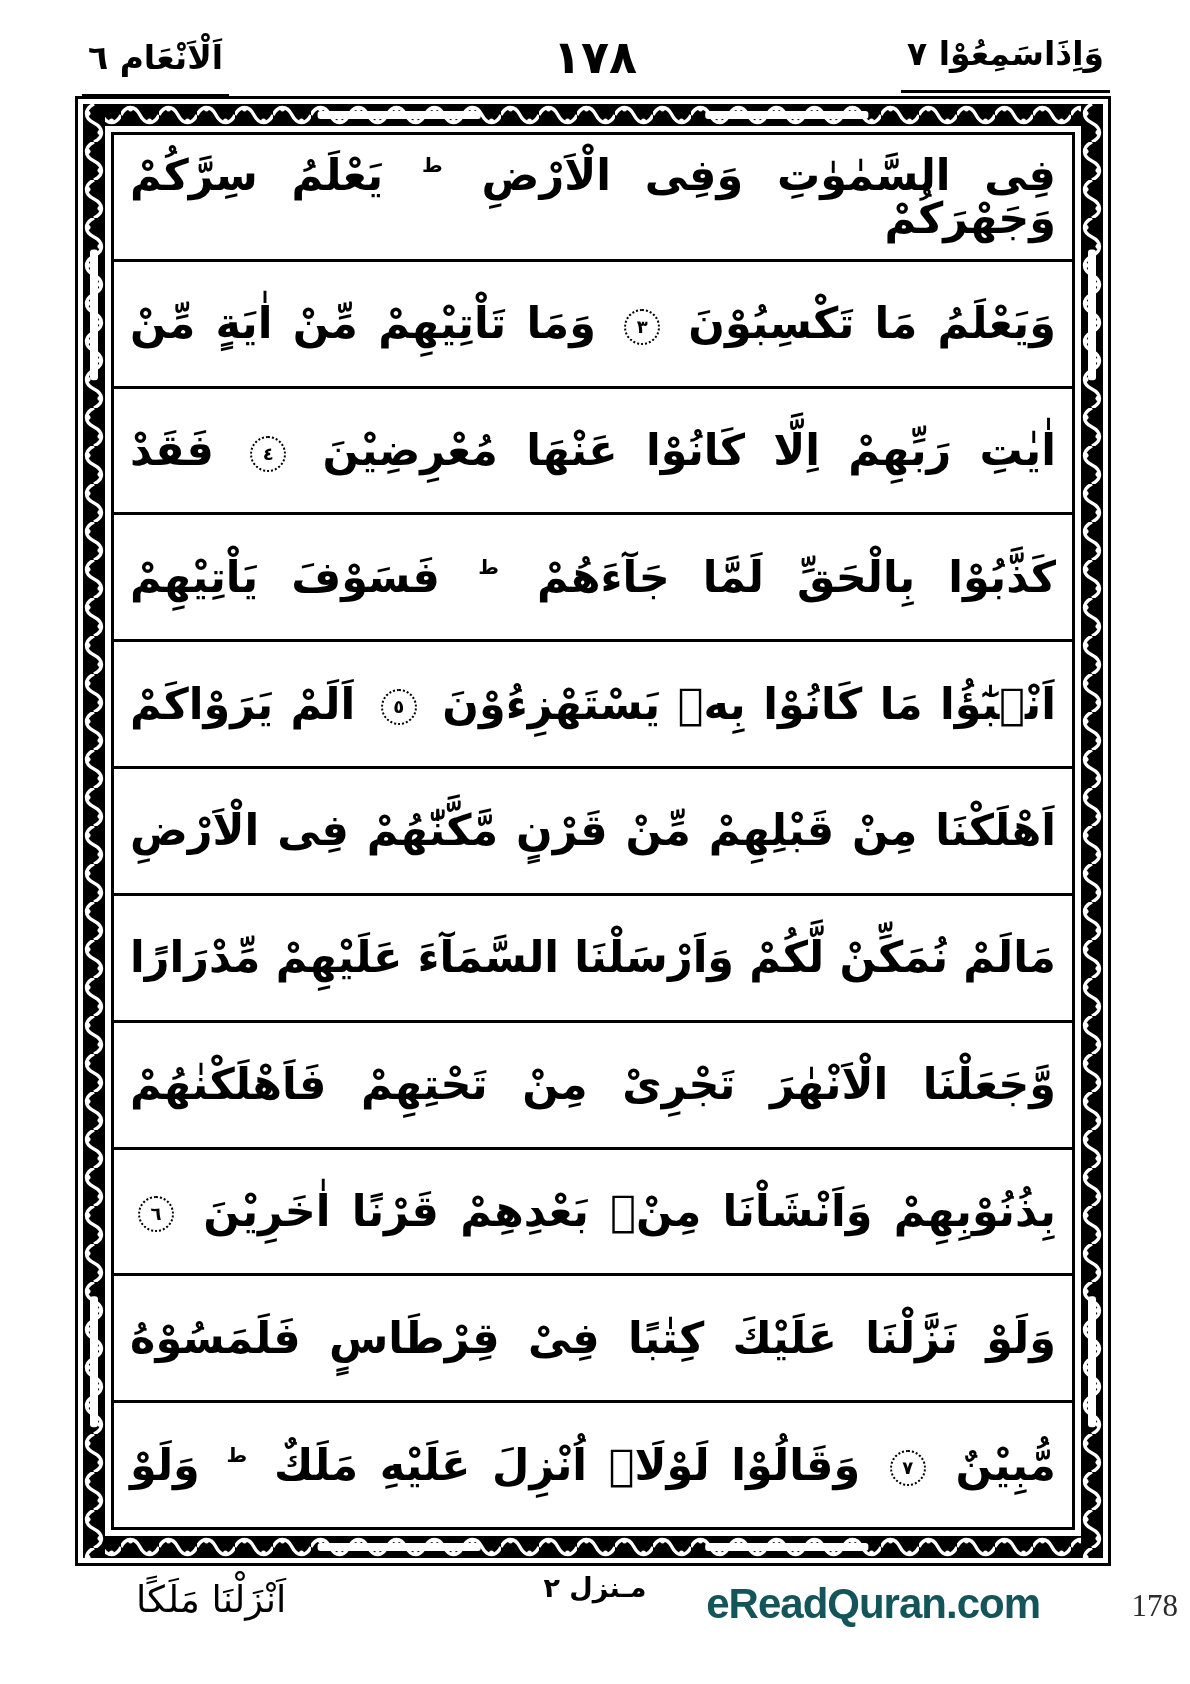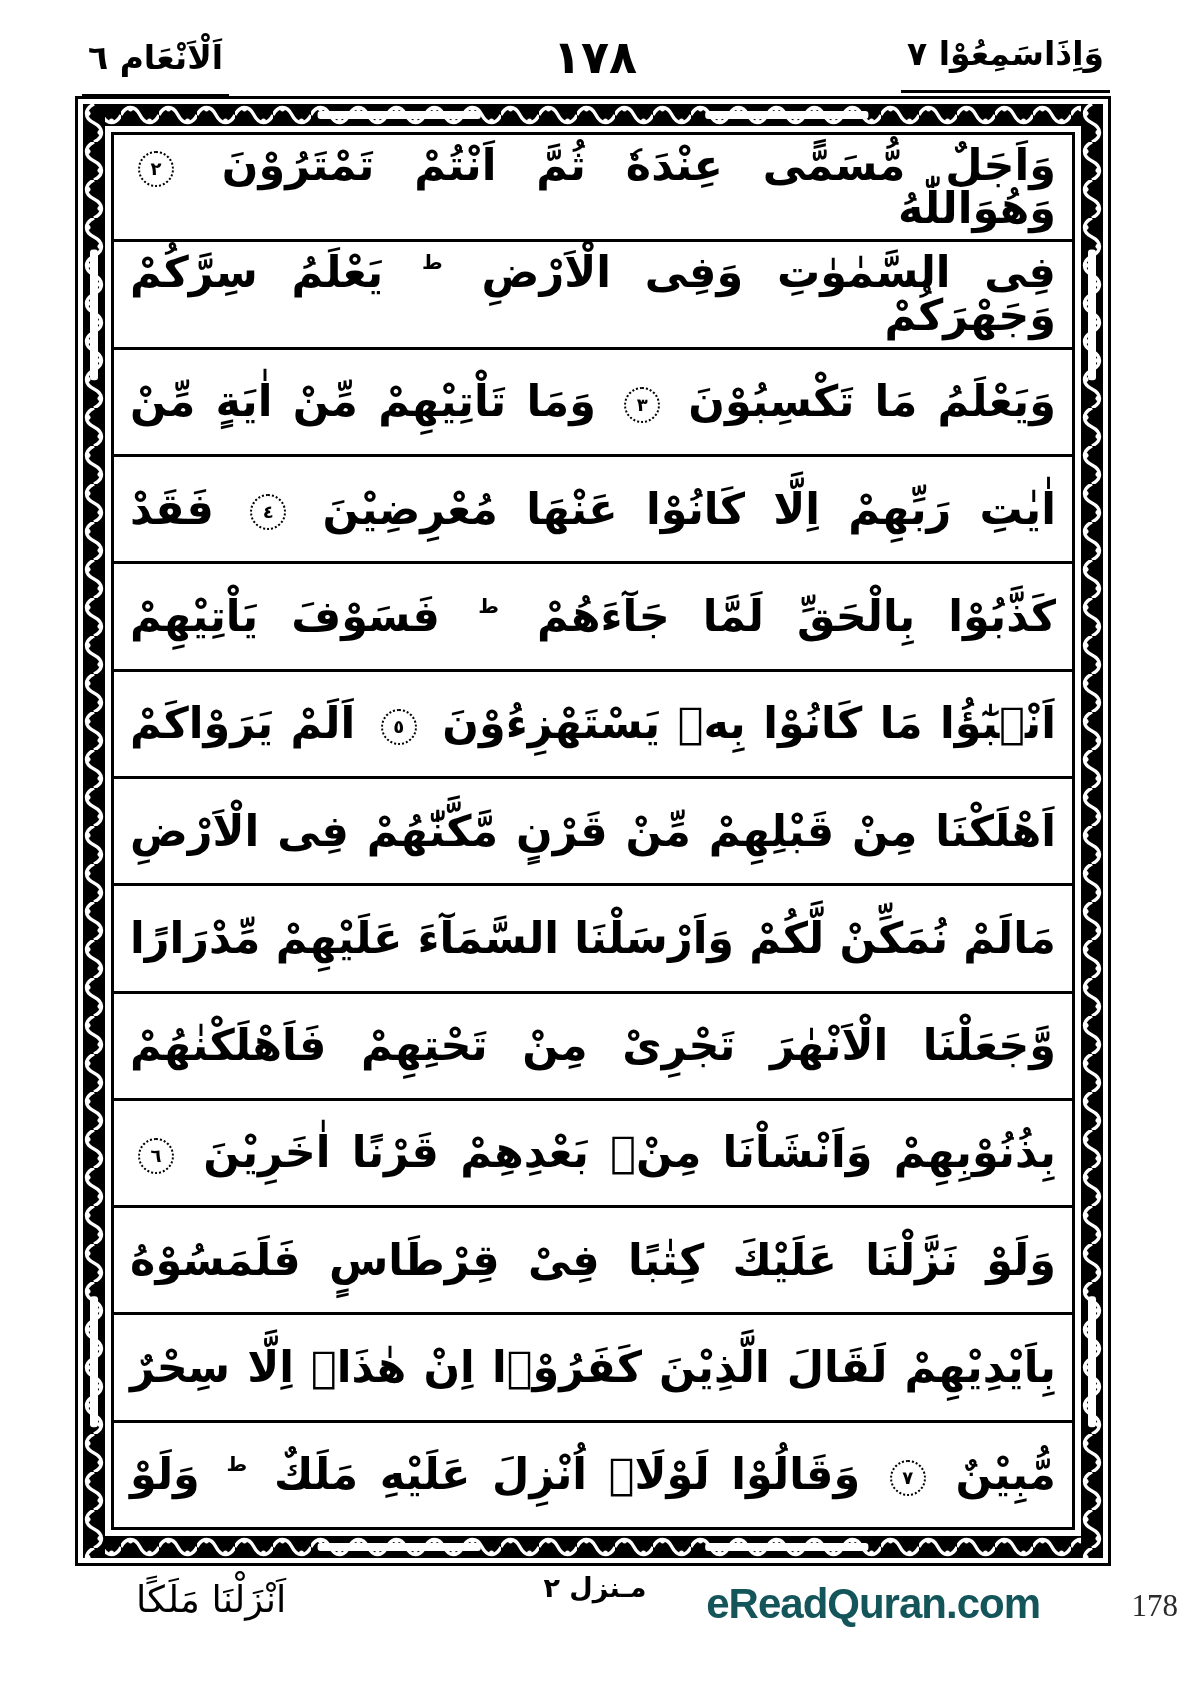--- a/index.html
+++ b/index.html
@@ -94,23 +94,20 @@
       <rect x="7" y="82%" width="8" height="9%" rx="3" fill="#fff"></rect>
     </svg>
     <svg class="band band-right" preserveAspectRatio="none">
       <rect width="100%" height="100%" fill="url(#vineV)"></rect>
       <rect x="7" y="10%" width="8" height="9%" rx="3" fill="#fff"></rect>
       <rect x="7" y="82%" width="8" height="9%" rx="3" fill="#fff"></rect>
     </svg>
 
     <div class="inner" id="lines">
         <div class="line" dir="rtl">
-          <div class="line-inner"><span class="txt">وَاَجَلٌ مُّسَمًّى عِنْدَهٗ ثُمَّ اَنْتُمْ تَمْتَرُوْنَ</span> <span class="ayah">٢</span> <span class="txt">وَهُوَاللّٰهُ</span> </div>
-        </div>
-        <div class="line" dir="rtl">
           <div class="line-inner"><span class="txt">فِى السَّمٰوٰتِ وَفِى الْاَرْضِ</span> <span class="waqf">ط</span> <span class="txt">يَعْلَمُ سِرَّكُمْ وَجَهْرَكُمْ</span> </div>
         </div>
         <div class="line" dir="rtl">
           <div class="line-inner"><span class="txt">وَيَعْلَمُ مَا تَكْسِبُوْنَ</span> <span class="ayah">٣</span> <span class="txt">وَمَا تَاْتِيْهِمْ مِّنْ اٰيَةٍ مِّنْ</span> </div>
         </div>
         <div class="line" dir="rtl">
           <div class="line-inner"><span class="txt">اٰيٰتِ رَبِّهِمْ اِلَّا كَانُوْا عَنْهَا مُعْرِضِيْنَ</span> <span class="ayah">٤</span> <span class="txt">فَقَدْ</span> </div>
         </div>
         <div class="line" dir="rtl">
           <div class="line-inner"><span class="txt">كَذَّبُوْا بِالْحَقِّ لَمَّا جَآءَهُمْ</span> <span class="waqf">ط</span> <span class="txt">فَسَوْفَ يَاْتِيْهِمْ</span> </div>
@@ -127,23 +124,20 @@
         <div class="line" dir="rtl">
           <div class="line-inner"><span class="txt">وَّجَعَلْنَا الْاَنْهٰرَ تَجْرِىْ مِنْ تَحْتِهِمْ فَاَهْلَكْنٰهُمْ</span> </div>
         </div>
         <div class="line" dir="rtl">
           <div class="line-inner"><span class="txt">بِذُنُوْبِهِمْ وَاَنْشَاْنَا مِنْۢ بَعْدِهِمْ قَرْنًا اٰخَرِيْنَ</span> <span class="ayah">٦</span> </div>
         </div>
         <div class="line" dir="rtl">
           <div class="line-inner"><span class="txt">وَلَوْ نَزَّلْنَا عَلَيْكَ كِتٰبًا فِىْ قِرْطَاسٍ فَلَمَسُوْهُ</span> </div>
         </div>
         <div class="line" dir="rtl">
-          <div class="line-inner"><span class="txt">بِاَيْدِيْهِمْ لَقَالَ الَّذِيْنَ كَفَرُوْۤا اِنْ هٰذَاۤ اِلَّا سِحْرٌ</span> </div>
-        </div>
-        <div class="line" dir="rtl">
           <div class="line-inner"><span class="txt">مُّبِيْنٌ</span> <span class="ayah">٧</span> <span class="txt">وَقَالُوْا لَوْلَاۤ اُنْزِلَ عَلَيْهِ مَلَكٌ</span> <span class="waqf">ط</span> <span class="txt">وَلَوْ</span> </div>
         </div>
       </div>
   </div>
 
   <div class="catchword">اَنْزَلْنَا مَلَكًا</div>
   <div class="manzil">مـنزل ٢</div>
   <div class="website" style="color: rgb(20, 85, 90); text-align: right;">eReadQuran.com</div>
   <div class="pagenum">178</div>
 </div>

